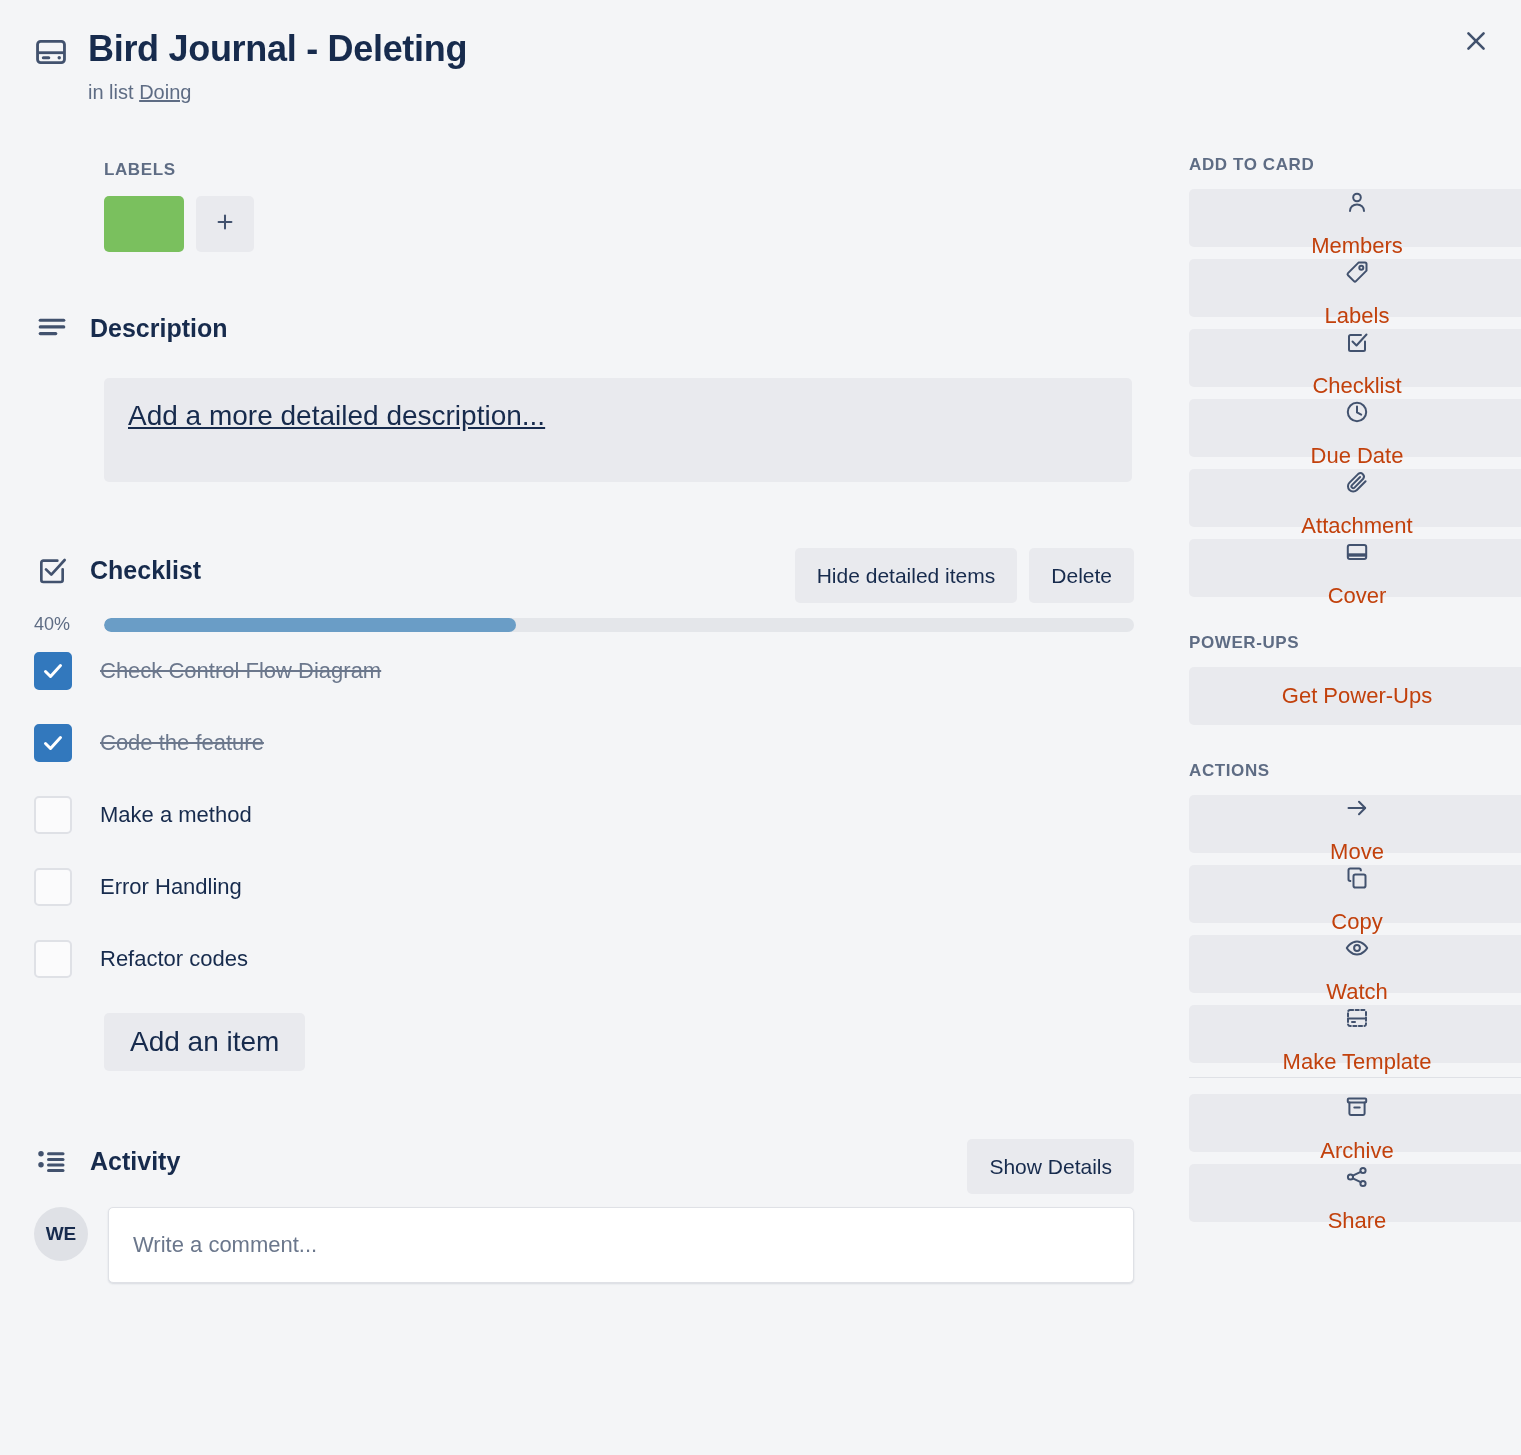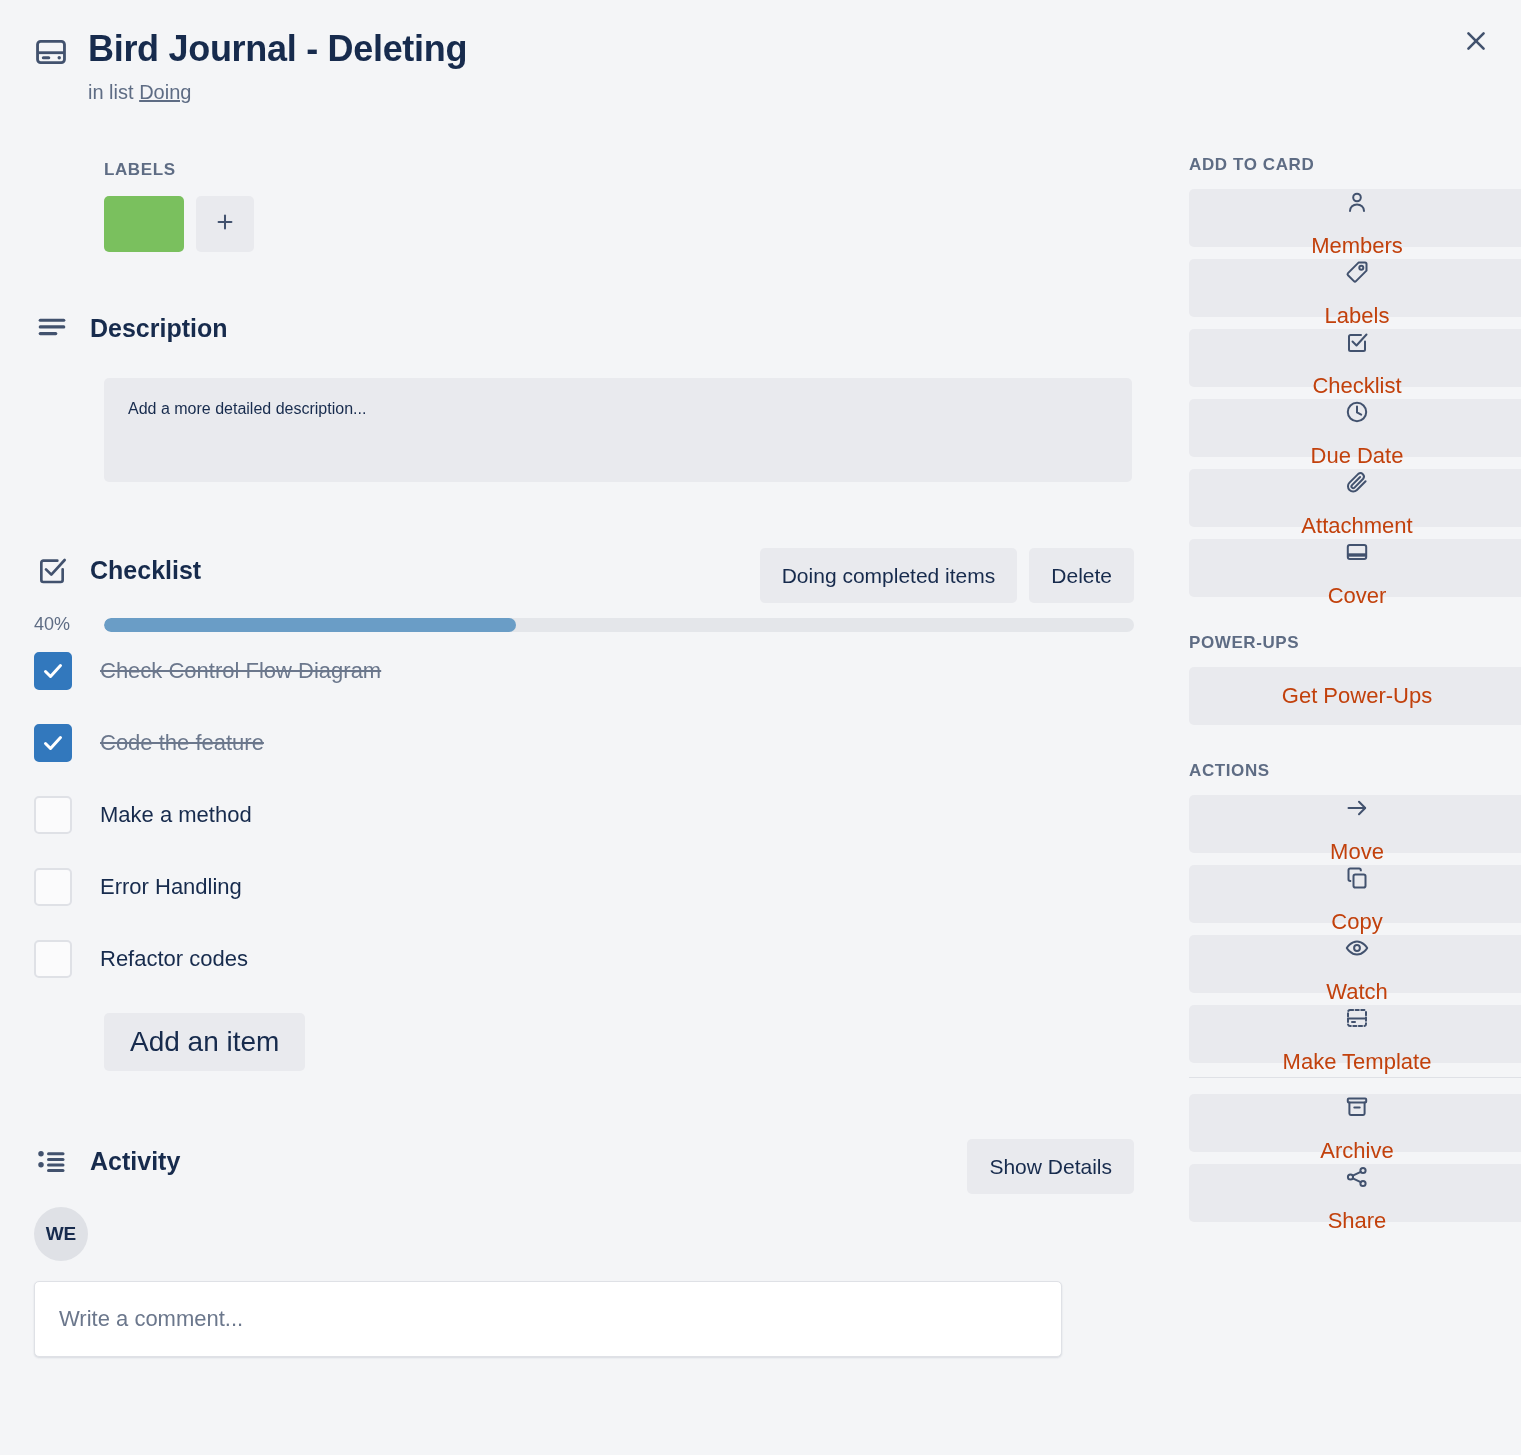--- a/index.html
+++ b/index.html
@@ -139,23 +139,24 @@
   
   .desc-block { margin-top: 58px; }
   .desc-placeholder {
     margin-top: 32px;
     margin-left: 70px;
     width: 1028px;
     height: 104px;
     background: #e9eaee;
     border-radius: 5px;
     padding: 22px 24px;
-    font-size: 16px;
-    color: #172b4d;
-    cursor: pointer;
+    font-size: 28px;
+    color: #172b4d;
+    cursor: pointer;
+    text-decoration: underline;
   }
 
   
   .checklist-block { margin-top: 70px; }
   .checklist-actions {
     position: absolute;
     right: 0;
     top: -4px;
     display: flex;
     gap: 12px;
@@ -246,21 +247,20 @@
     cursor: pointer;
   }
 
   
   .activity-block { margin-top: 72px; }
   .comment-row {
     margin-top: 28px;
     display: flex;
     align-items: flex-start;
     gap: 20px;
-    flex-direction: column;
   }
   .avatar {
     flex: none;
     width: 54px;
     height: 54px;
     border-radius: 50%;
     background: #dfe1e6;
     display: flex;
     align-items: center;
     justify-content: center;
@@ -402,21 +402,21 @@
     <div class="checklist-block">
       <div class="section-title-row">
         <span class="section-icon">
           <svg width="32" height="32" viewBox="0 0 24 24" fill="none" stroke="currentColor" stroke-width="2" stroke-linecap="round" stroke-linejoin="round">
             <path d="M20 11.5V19.5A1.5 1.5 0 0 1 18.5 21H5.5A1.5 1.5 0 0 1 4 19.5V6.5A1.5 1.5 0 0 1 5.5 5H16"></path>
             <polyline points="7.5,11.5 11.5,15.5 21.5,4.5"></polyline>
           </svg>
         </span>
         <h2 class="section-title">Checklist</h2>
         <div class="checklist-actions">
-          <button class="btn-grey">Doing completed items</button>
+          <button class="btn-grey">Hide detailed items</button>
           <button class="btn-grey">Delete</button>
         </div>
       </div>
 
       <div class="progress-row">
         <span class="progress-pct">40%</span>
         <div class="progress-track">
           <div class="progress-fill" id="progress-fill" style="width: 40%; background: rgb(106, 157, 198);"></div>
         </div>
       </div>

